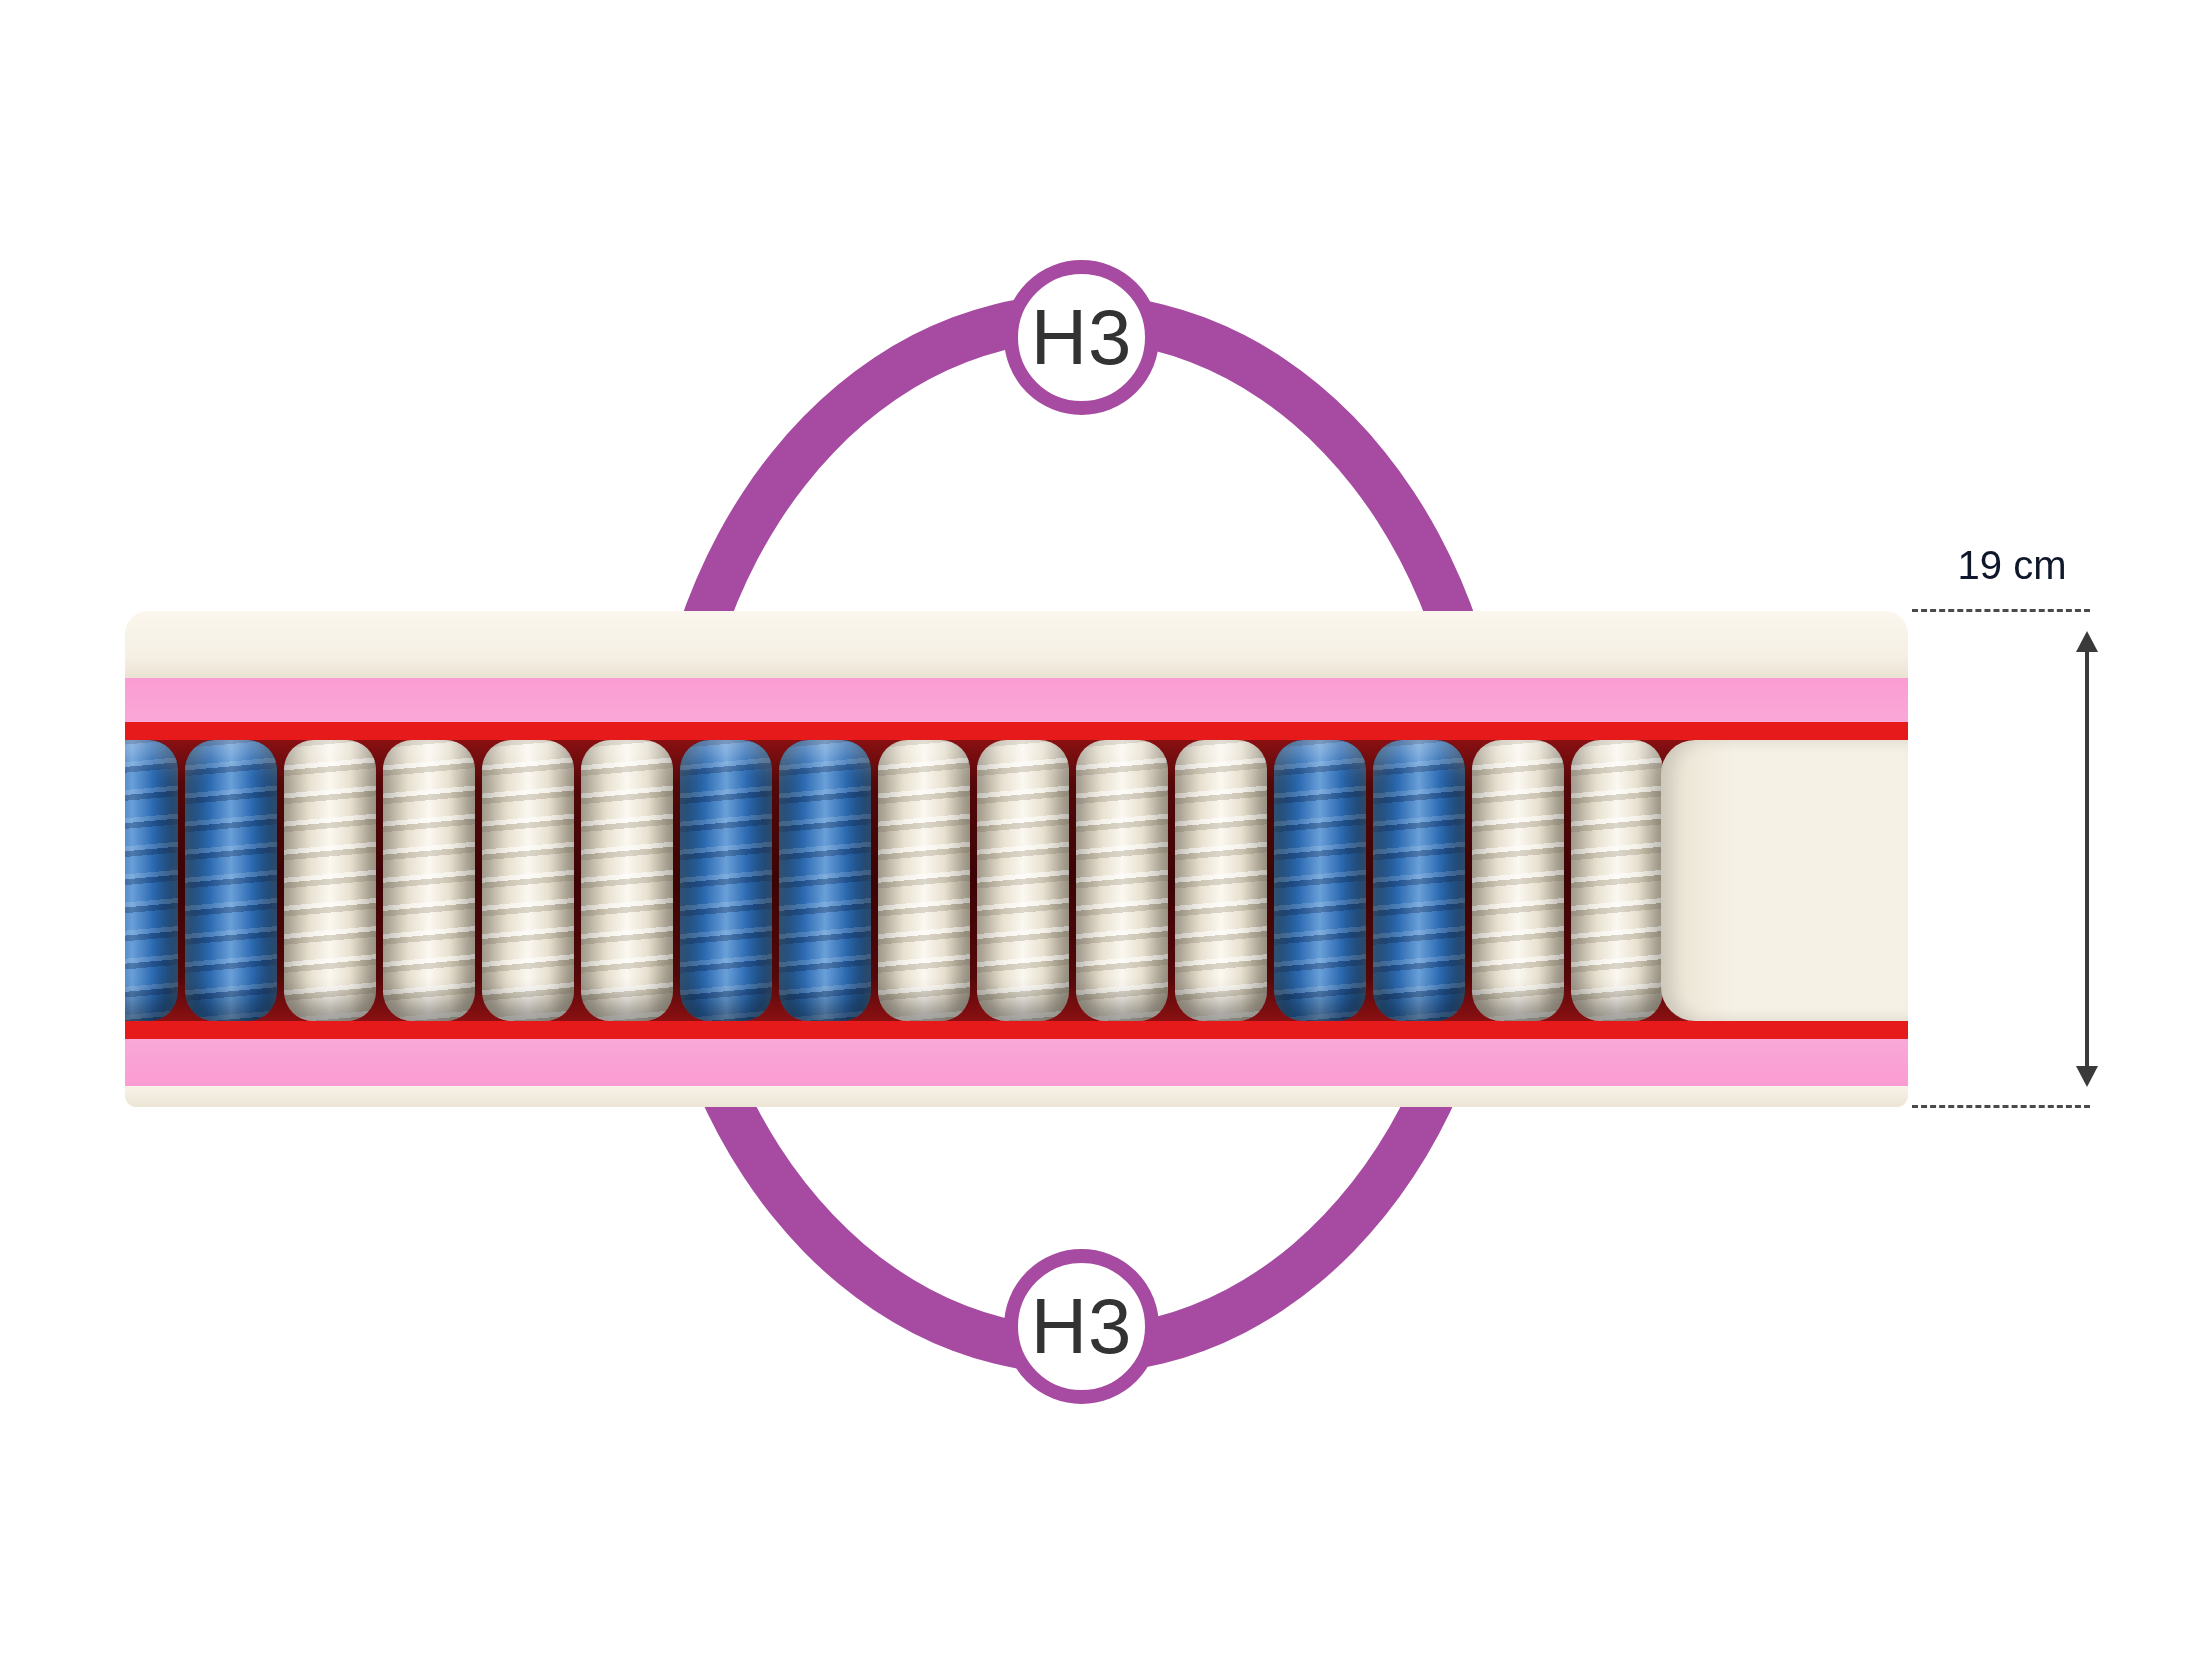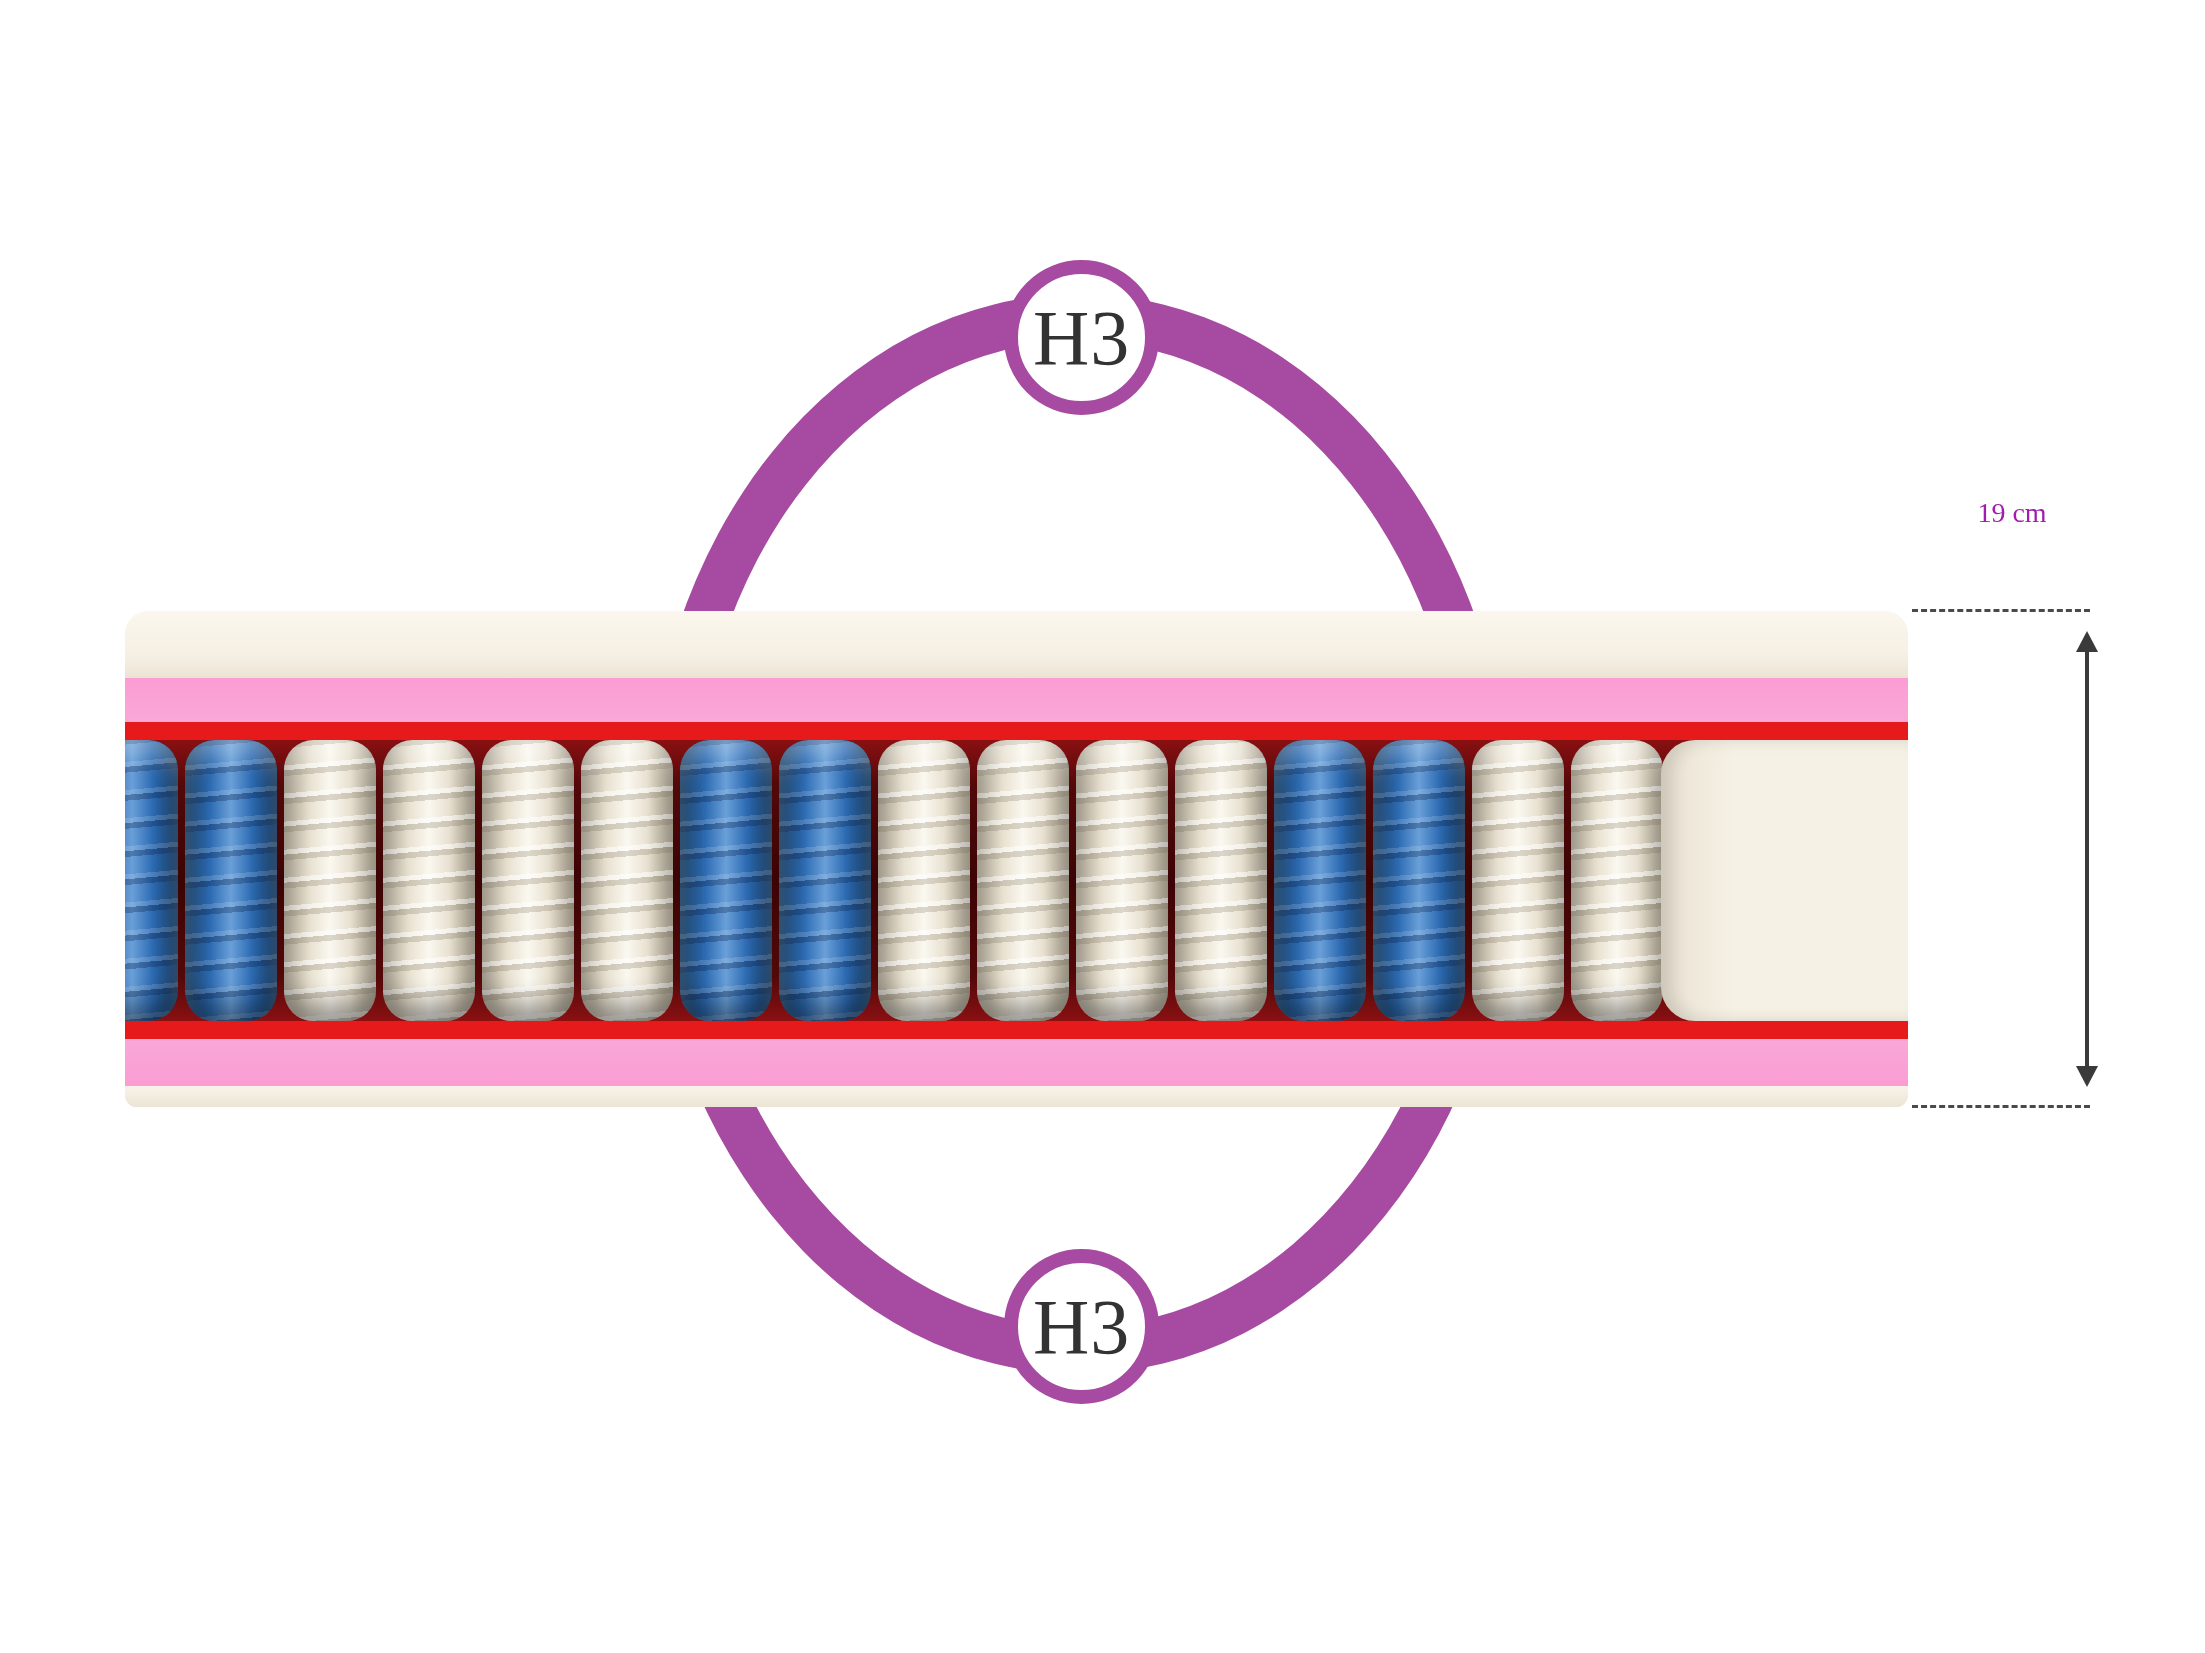--- a/index.html
+++ b/index.html
@@ -1,21 +1,21 @@
 <!DOCTYPE html>
 <html style="font-size:13px"><head>
 <meta charset="utf-8">
 <style>
   html,body{margin:0;padding:0;background:#ffffff;}
   .canvas{
     position:relative;
     width:2205px;height:1654px;
     background:#ffffff;
     overflow:hidden;
-    font-family:Liberation Serif, serif;
+    font-family:Liberation Sans, sans-serif;
   }
 
   
   .ring{
     position:absolute;
     left:645px;top:294px;
     width:867px;height:1080px;
     border:47px solid #a64ba1;
     border-radius:50%;
     box-sizing:border-box;
@@ -114,25 +114,25 @@
     right:0;top:0;
     width:247px;height:100%;
     background:linear-gradient(90deg,#e9e2d2 0%,#f6f1e5 30%,#f6f1e5 100%);
     border-radius:34px 0 0 34px;
     box-shadow:inset 11.5px 0 16.4px rgba(0,0,0,.12);
   }
 
   
   .dim-label{
     position:absolute;
-    left:1922px;top:497px;
+    left:1922px;top:543px;
     width:180px;
     text-align:center;
-    font-size:28px;
-    color:#a21caf;
+    font-size:40px;
+    color:#0f172a;
     z-index:4;
   }
   .dash{
     position:absolute;
     width:178px;height:0;
     border-top:3.3px dashed #4a4a4a;
     z-index:4;
   }
   .dash-top{left:1912px;top:609px;}
   .dash-bottom{left:1912px;top:1105px;}

